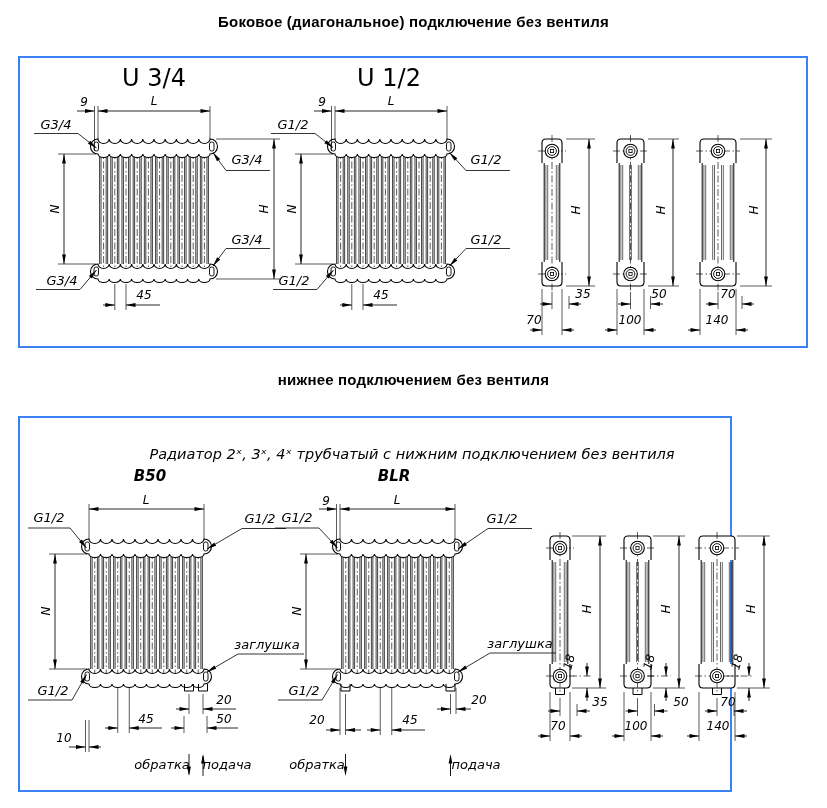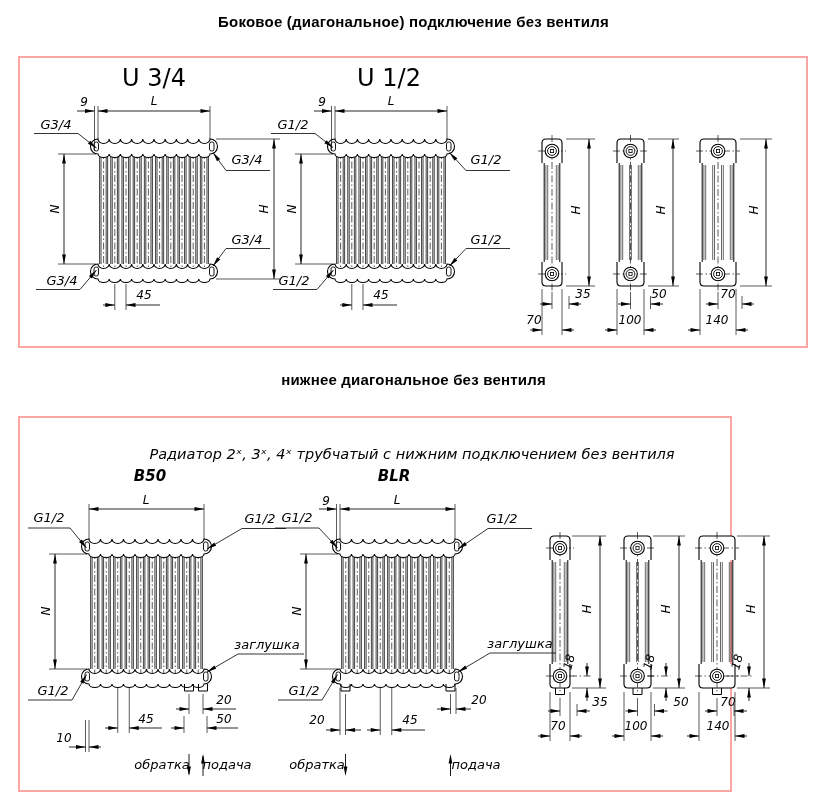--- a/index.html
+++ b/index.html
@@ -1,19 +1,19 @@
 <!DOCTYPE html>
 <html><head>
 <meta charset="utf-8">
 <style>
   html,body{margin:0;padding:0;background:#fff;width:827px;height:808px;overflow:hidden;}
   .stage{position:absolute;left:0;top:0;width:827px;height:808px;background:#fff;font-family:"DejaVu Sans",sans-serif;}
   .sec-title{position:absolute;left:0;width:827px;text-align:center;color:#000;
              font:bold 15px "Liberation Sans",sans-serif;letter-spacing:.2px;}
-  .box{position:absolute;border:2px solid #fca5a5;background:#fff;box-sizing:border-box;}
+  .box{position:absolute;border:2px solid #3b82f6;background:#fff;box-sizing:border-box;}
   svg{display:block;}
   text{fill:#000;}
   .dim{font:italic 12px "DejaVu Sans",sans-serif;}
   .conn{font:italic 13px "DejaVu Sans",sans-serif;}
   .big{font:24px "DejaVu Sans",sans-serif;}
   .mdl{font:italic 600 15px "DejaVu Sans",sans-serif;}
   .sub{font:italic 14.5px "DejaVu Sans",sans-serif;}
   .flow{font:italic 13px "DejaVu Sans",sans-serif;}
 </style>
 </head>
@@ -342,21 +342,21 @@
       <text class="dim" x="514" y="266" text-anchor="middle">70</text>
       <text class="dim" transform="translate(645,152) rotate(-90)" text-anchor="middle">H</text>
       <text class="dim" x="639" y="240" text-anchor="middle">50</text>
       <text class="dim" x="610" y="266" text-anchor="middle">100</text>
       <text class="dim" transform="translate(738,152) rotate(-90)" text-anchor="middle">H</text>
       <text class="dim" x="708" y="240" text-anchor="middle">70</text>
       <text class="dim" x="697" y="266" text-anchor="middle">140</text>
     </svg>
   </div>
 
-  <div class="sec-title" style="top:371px">нижнее диагональное без вентиля</div>
+  <div class="sec-title" style="top:371px">нижнее подключением без вентиля</div>
 
   <div class="box" style="left:18px;top:416px;width:714px;height:376px">
     <svg id="s2" width="786" height="372" viewBox="0 0 786 372">
       <g id="g2">
           <line x1="70.61" y1="136" x2="70.61" y2="251" stroke="#000" stroke-width="0.75"></line>
           <line x1="72.105" y1="136" x2="72.105" y2="251" stroke="#000" stroke-width="0.75"></line>
           <line x1="77.395" y1="136" x2="77.395" y2="251" stroke="#000" stroke-width="0.75"></line>
           <line x1="78.89" y1="136" x2="78.89" y2="251" stroke="#000" stroke-width="0.75"></line>
           <line x1="74.75" y1="130" x2="74.75" y2="257" stroke="#000" stroke-width="0.65" stroke-dasharray="7 2.5 1.5 2.5"></line>
           <line x1="82.11" y1="136" x2="82.11" y2="251" stroke="#000" stroke-width="0.75"></line>

